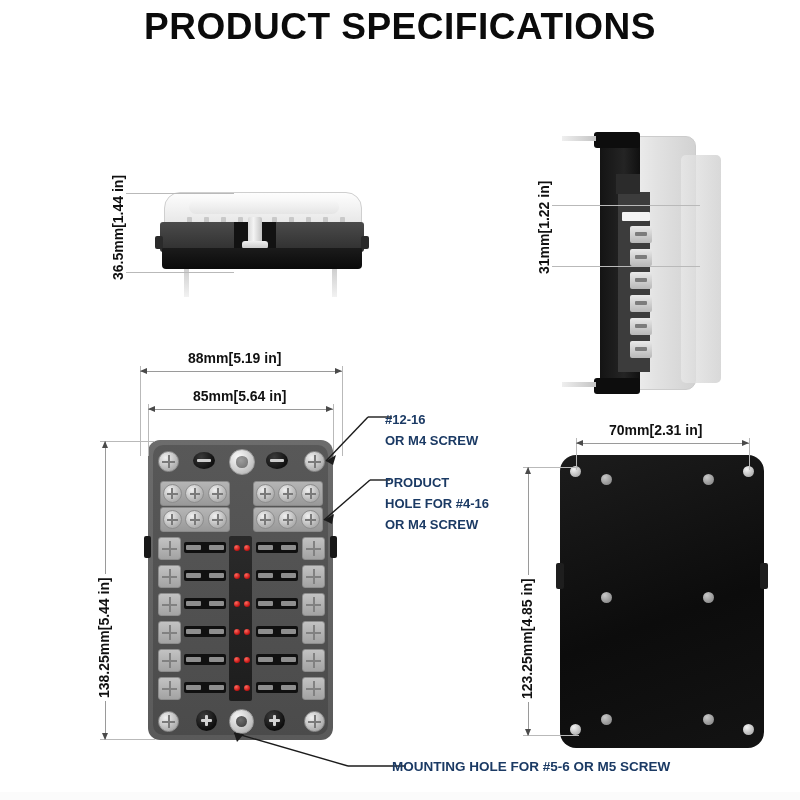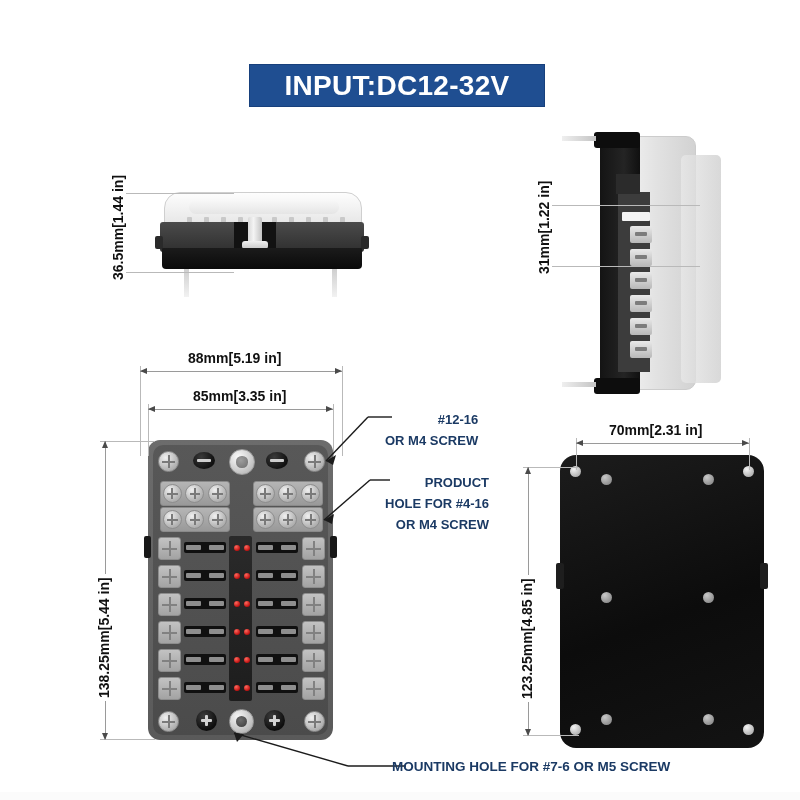--- a/index.html
+++ b/index.html
@@ -49,21 +49,21 @@
   }
   .arrow{position:absolute;width:0;height:0;}
   .ar-left{border-top:3.5px solid transparent;border-bottom:3.5px solid transparent;border-right:7px solid #4a4a4a;}
   .ar-right{border-top:3.5px solid transparent;border-bottom:3.5px solid transparent;border-left:7px solid #4a4a4a;}
   .ar-up{border-left:3.5px solid transparent;border-right:3.5px solid transparent;border-bottom:7px solid #4a4a4a;}
   .ar-down{border-left:3.5px solid transparent;border-right:3.5px solid transparent;border-top:7px solid #4a4a4a;}
 
   
   .callout{
     position:absolute;font-size:13px;font-weight:bold;color:#1b3a64;
-    line-height:21px;white-space:nowrap;text-align:right;
+    line-height:21px;white-space:nowrap;
   }
   .leader{position:absolute;}
 
   
   #viewTopLeft{position:absolute;left:150px;top:192px;width:222px;height:98px;}
   .tl-clear{
     position:absolute;left:14px;top:0;width:196px;height:46px;
     background:linear-gradient(180deg,#fdfdfd 0%,#eeeeee 45%,#dcdcdc 100%);
     border:1px solid #cfcfcf;
     border-radius:16px 16px 4px 4px;
@@ -223,24 +223,22 @@
   .bscrew.dim{background:radial-gradient(circle at 35% 30%,#c9c9c9,#9d9d9d 55%,#7d7d7d);}
 
   
   .bottomstrip{position:absolute;left:0;top:792px;width:800px;height:8px;background:#fbfbfb;}
 </style>
 </head>
 <body>
 
 <div id="root">
 
-
-  <div class="badge">
-    <span>INPUT:DC12-32V</span>
-  </div>
+  <div class="title">PRODUCT SPECIFICATIONS</div>
+
 
   <div id="viewTopLeft">
     <div class="tl-clear">
       <div class="tl-clear-inner"></div>
       <div class="tl-ribs">
         <i></i>
           <i></i>
           <i></i>
           <i></i>
           <i></i>
@@ -441,21 +439,21 @@
   <div class="dimline dimh" style="left:140px;top:371px;width:202px;"></div>
   <div class="arrow ar-left" style="left:140px;top:368px;"></div>
   <div class="arrow ar-right" style="left:335px;top:368px;"></div>
   <div class="dimlabel" style="left:185px;top:350px;">88mm[5.19 in]</div>
 
   <div class="ext extv" style="left:148px;top:404px;height:52px;"></div>
   <div class="ext extv" style="left:333px;top:404px;height:52px;"></div>
   <div class="dimline dimh" style="left:148px;top:409px;width:185px;"></div>
   <div class="arrow ar-left" style="left:148px;top:406px;"></div>
   <div class="arrow ar-right" style="left:326px;top:406px;"></div>
-  <div class="dimlabel" style="left:190px;top:388px;">85mm[3.35 in]</div>
+  <div class="dimlabel" style="left:190px;top:388px;">85mm[5.64 in]</div>
 
   <div class="ext exth" style="left:100px;top:441px;width:55px;"></div>
   <div class="ext exth" style="left:100px;top:739px;width:55px;"></div>
   <div class="dimline dimv" style="left:105px;top:441px;height:298px;"></div>
   <div class="arrow ar-up" style="left:102px;top:441px;"></div>
   <div class="arrow ar-down" style="left:102px;top:733px;"></div>
   <div class="dimlabel vert" style="left:96px;top:701px;">138.25mm[5.44 in]</div>
 
   <svg class="leader" style="left:320px;top:405px;width:90px;height:70px;" width="90" height="70">
     <line x1="72" y1="12" x2="48" y2="12" stroke="#1b1b1b" stroke-width="1.4"></line>
@@ -476,21 +474,21 @@
     <div>PRODUCT</div>
     <div>HOLE FOR #4-16</div>
     <div>OR M4 SCREW</div>
   </div>
 
   <svg class="leader" style="left:228px;top:728px;width:180px;height:45px;" width="180" height="45">
     <line x1="6" y1="5" x2="120" y2="38" stroke="#1b1b1b" stroke-width="1.4"></line>
     <line x1="120" y1="38" x2="178" y2="38" stroke="#1b1b1b" stroke-width="1.4"></line>
     <polygon points="6,5 16,6 9,14" fill="#1b1b1b"></polygon>
   </svg>
-  <div class="callout" style="left:392px;top:756px;font-size:13.5px;">MOUNTING HOLE FOR #7-6 OR M5 SCREW</div>
+  <div class="callout" style="left:392px;top:756px;font-size:13.5px;">MOUNTING HOLE FOR #5-6 OR M5 SCREW</div>
 
   <div id="viewBack">
     <div class="back-body"></div>
     <div class="back-tabL"></div>
     <div class="back-tabR"></div>
 
     <div class="bscrew" style="left:10px;top:11px;"></div>
     <div class="bscrew dim" style="left:41px;top:19px;"></div>
     <div class="bscrew dim" style="left:143px;top:19px;"></div>
     <div class="bscrew" style="left:183px;top:11px;"></div>

